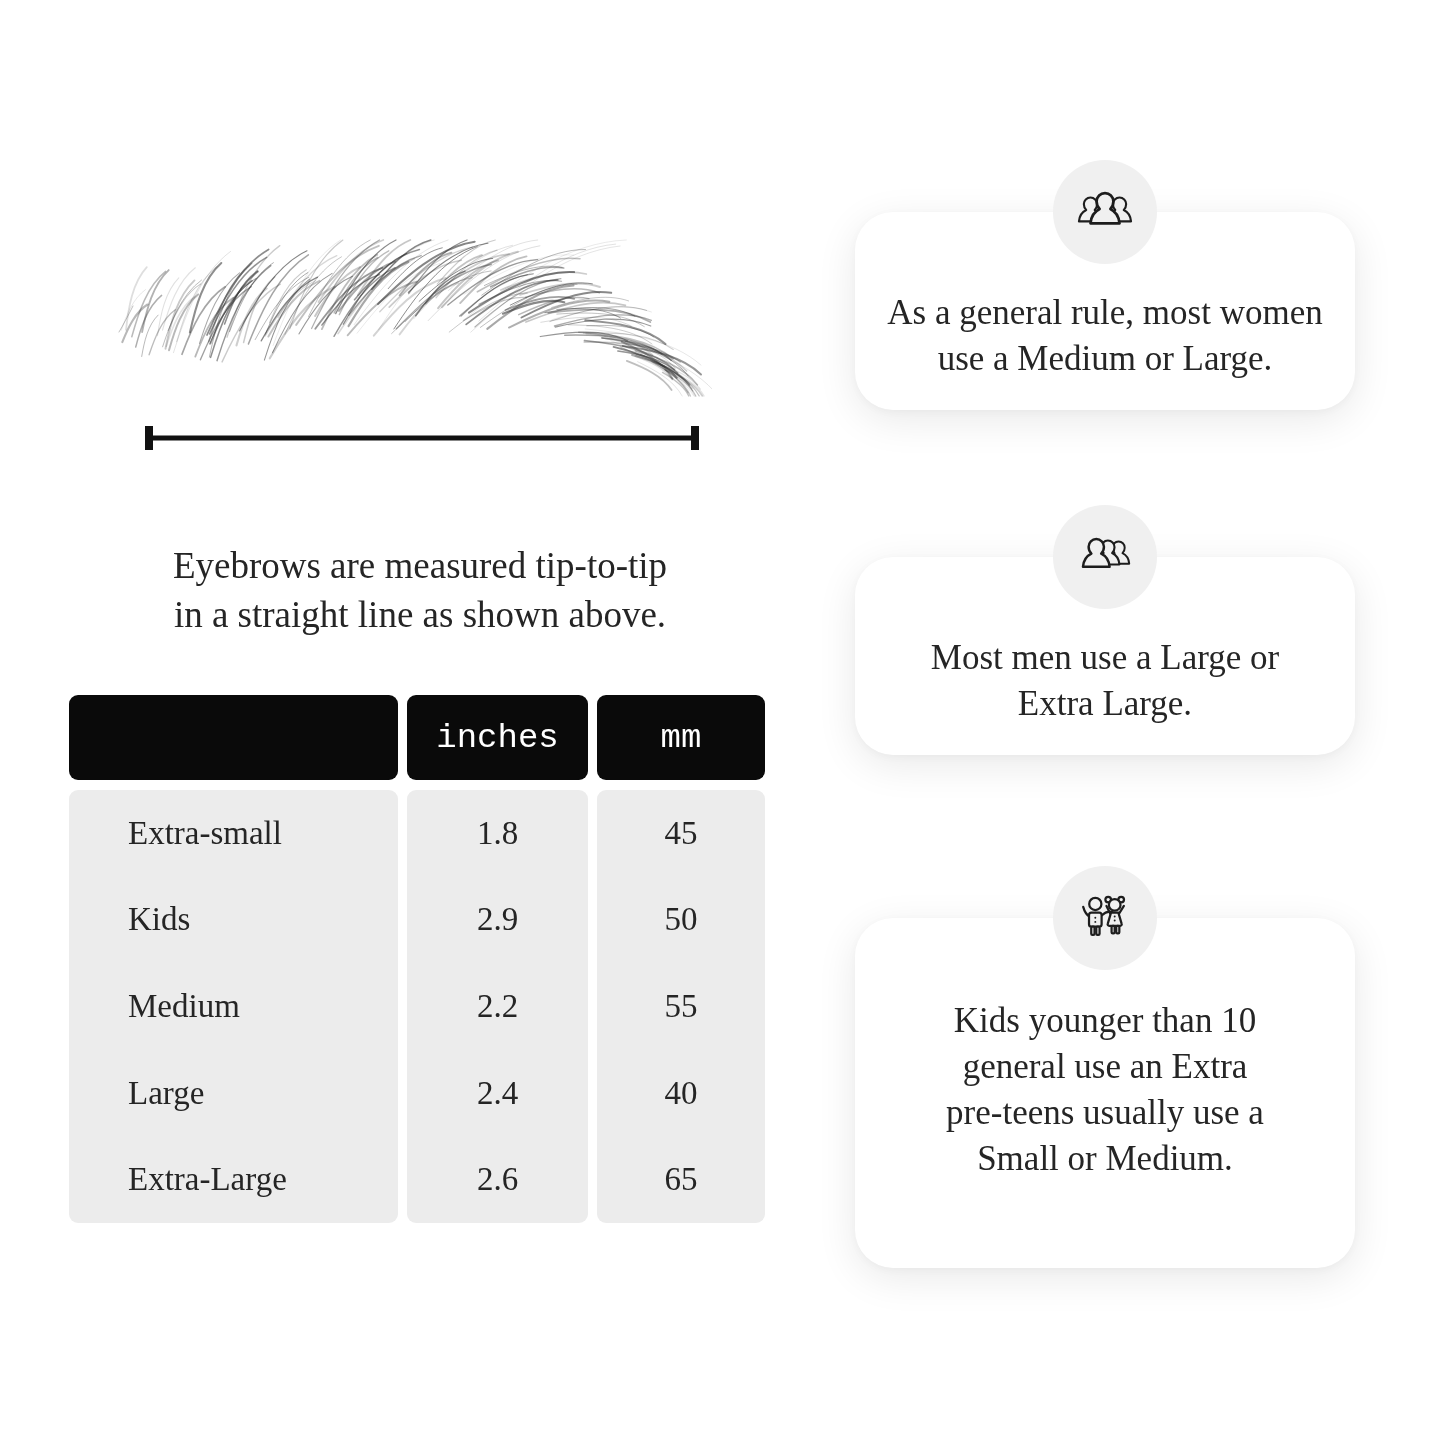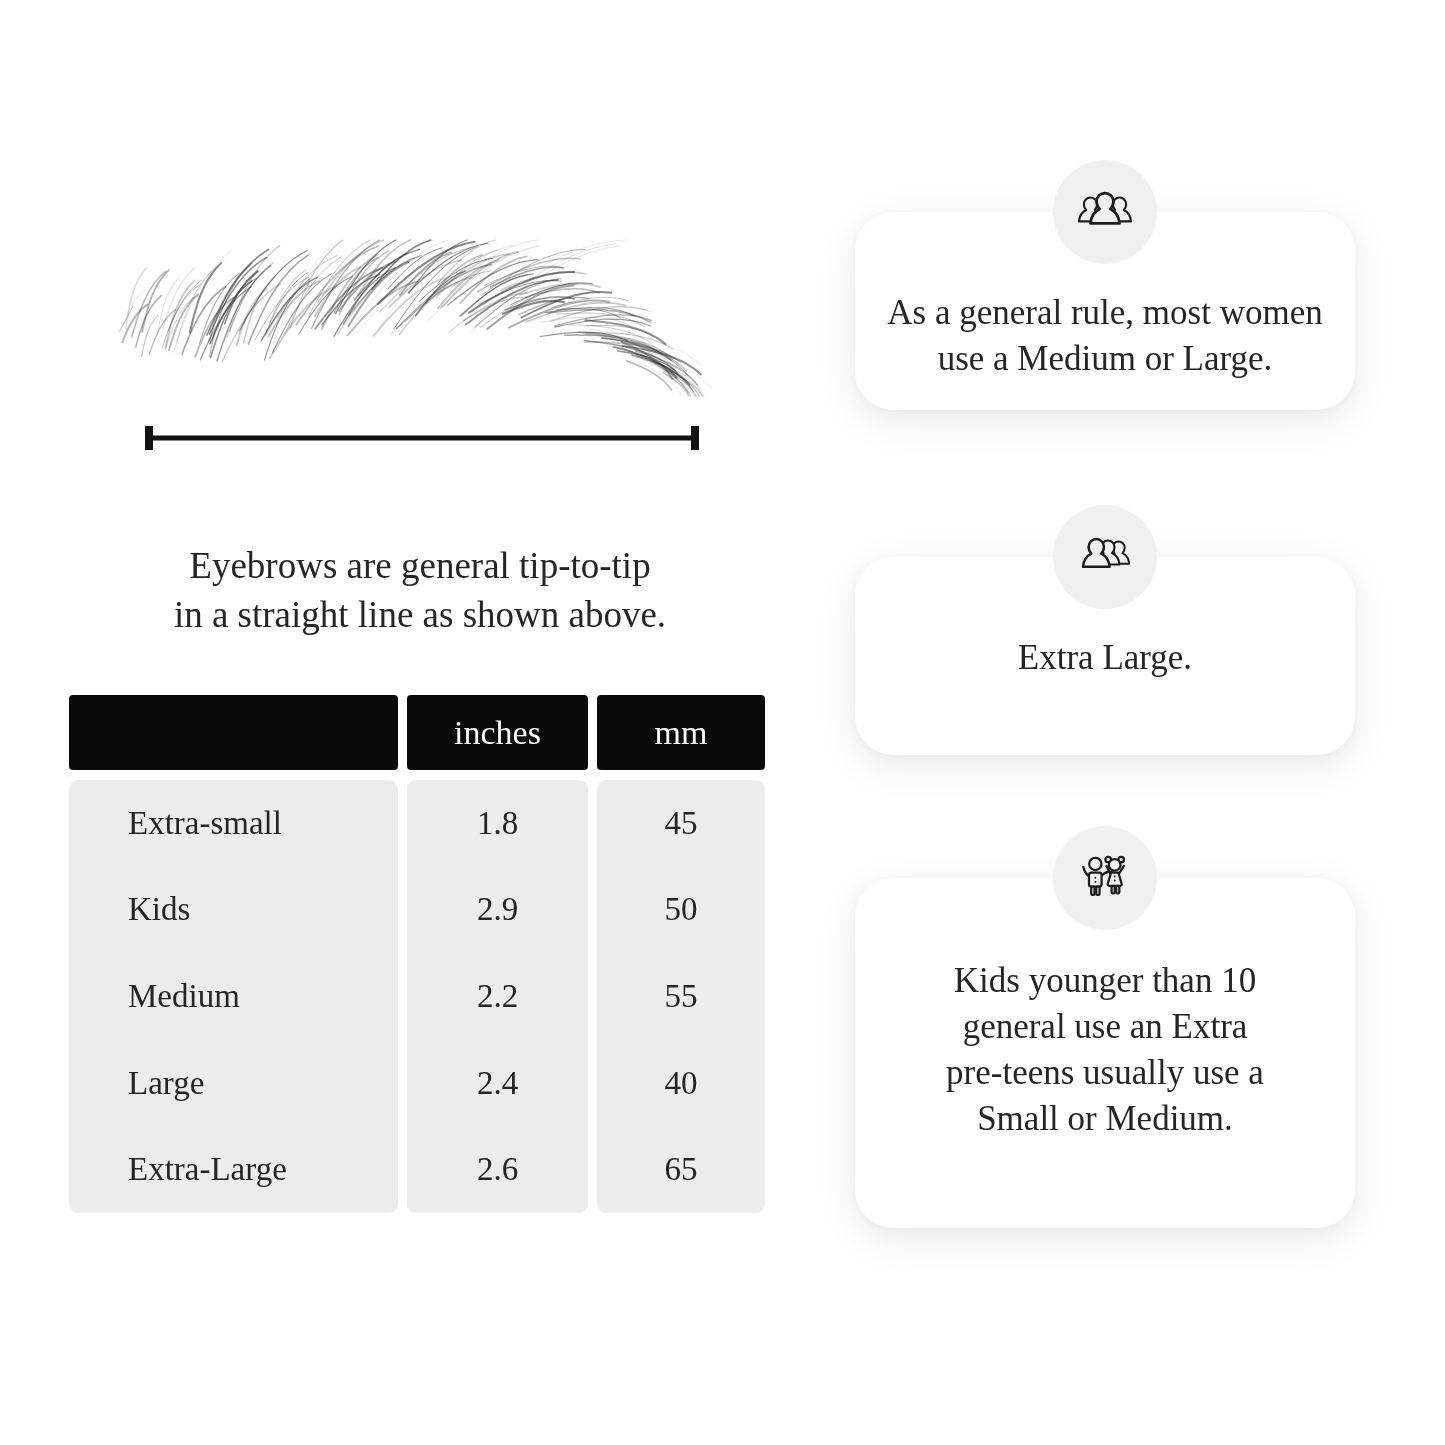--- a/index.html
+++ b/index.html
@@ -11,34 +11,34 @@
   }
   
   .brow-svg{position:absolute;left:112px;top:232px;width:600px;height:170px;}
   .measure-svg{position:absolute;left:142px;top:424px;width:560px;height:28px;}
   .caption{position:absolute;left:120px;top:504px;width:600px;text-align:center;
     font-size:37px;line-height:49px;}
   .caption span{display:block;}
   
   .size-table{position:absolute;left:69px;top:695px;width:696px;}
   .t-head,.t-body{display:grid;grid-template-columns:329px 181px 168px;column-gap:9px;}
-  .hcell{height:75px;border-radius:4px;background:var(--table-header-bg,#0a0a0a);
+  .hcell{height:85px;border-radius:9px;background:var(--table-header-bg,#0a0a0a);
     color:var(--table-header-text,#fff);display:flex;align-items:center;justify-content:center;
-    font-size:34px;}
+    font-size:34px;font-family:Liberation Mono, monospace;}
   .t-body{margin-top:10px;}
   .t-col{background:var(--table-body-bg,#ececec);border-radius:9px;height:433px;
     display:flex;flex-direction:column;}
   .t-cell{flex:1;display:flex;align-items:center;justify-content:center;font-size:33px;}
   .t-col.labels .t-cell{justify-content:flex-start;padding-left:59px;}
   
   .card{position:absolute;left:855px;width:500px;background:var(--card-bg,#fff);
     border-radius:38px;box-shadow:0 10px 40px rgba(0,0,0,.09),0 2px 8px rgba(0,0,0,.03);}
   .card-1{top:212px;height:198px;}
   .card-2{top:557px;height:198px;}
-  .card-3{top:878px;height:350px;}
+  .card-3{top:918px;height:350px;}
   .icon-circle{position:absolute;left:198px;top:-52px;width:104px;height:104px;
     border-radius:50%;background:var(--icon-circle-bg,#f0f0f0);
     display:flex;align-items:center;justify-content:center;}
   .card-text{margin:0;position:absolute;left:18px;right:18px;top:78px;text-align:center;
     font-size:35px;line-height:46px;}
   .card-3 .card-text{top:80px;}
   .card-text span{display:block;}
   .icon-svg{width:62px;height:62px;}
   .icon-svg .shape{fill:var(--icon-circle-bg,#f0f0f0);stroke:var(--icon-stroke,#1d1d1d);
     stroke-width:2.3;stroke-linejoin:round;}
@@ -233,21 +233,21 @@
       <path d="M7 100 Q13 90 21 74" fill="none" stroke="#2f2f2f" stroke-width="1" stroke-opacity="0.3" stroke-linecap="round"></path>
     </svg>
 
   <svg class="measure-svg" viewBox="0 0 560 28">
     <line x1="7" y1="14" x2="553" y2="14" stroke="#111" stroke-width="5"></line>
     <line x1="7" y1="2" x2="7" y2="26" stroke="#111" stroke-width="8"></line>
     <line x1="553" y1="2" x2="553" y2="26" stroke="#111" stroke-width="8"></line>
   </svg>
 
   <p class="caption">
-    <span>Eyebrows are general tip-to-tip</span>
+    <span>Eyebrows are measured tip-to-tip</span>
     <span>in a straight line as shown above.</span>
   </p>
 
   <div class="size-table">
     <div class="t-head">
       <div class="hcell"></div>
       <div class="hcell">inches</div>
       <div class="hcell">mm</div>
     </div>
     <div class="t-body">
@@ -303,20 +303,21 @@
         </g>
         <g transform="translate(35,15) scale(0.95)">
           <path class="shape" d="M0 0 c4 0 7.2 3.2 7.2 7.2 c0 2.6 -1 4.9 -2.6 6.4 c4.6 2.2 7.4 6.6 7.9 12.4 l-25 0 c0.5 -5.8 3.3 -10.2 7.9 -12.4 c-1.6 -1.5 -2.6 -3.8 -2.6 -6.4 c0 -4 3.2 -7.2 7.2 -7.2 z"></path>
         </g>
         <g transform="translate(23,13.5) scale(1.1)">
           <path class="shape" d="M0 0 c4 0 7.2 3.2 7.2 7.2 c0 2.6 -1 4.9 -2.6 6.4 c4.6 2.2 7.4 6.6 7.9 12.4 l-25 0 c0.5 -5.8 3.3 -10.2 7.9 -12.4 c-1.6 -1.5 -2.6 -3.8 -2.6 -6.4 c0 -4 3.2 -7.2 7.2 -7.2 z"></path>
         </g>
       </svg>
     </div>
     <p class="card-text">
+      <span>Most men use a Large or</span>
       <span>Extra Large.</span>
     </p>
   </section>
 
   <section class="card card-3">
     <div class="icon-circle">
       <svg class="icon-svg" viewBox="0 0 64 64">
 
         <path class="line" d="M16.5 31 Q11.5 28 9.5 20.5"></path>
         <path class="line" d="M28.5 29.5 Q34 24 40 26"></path>

